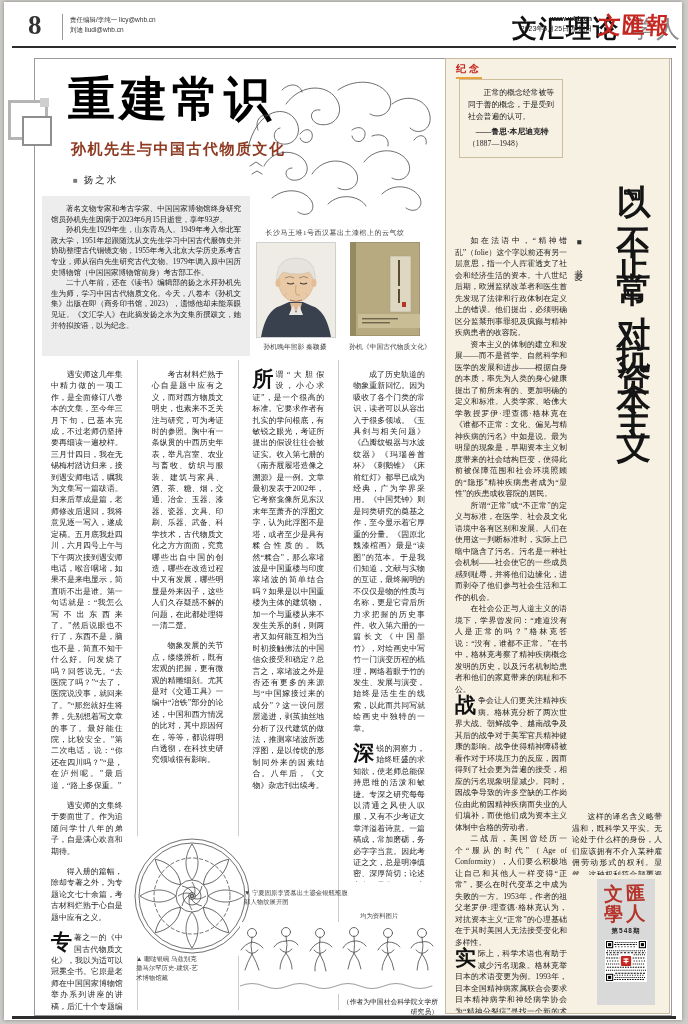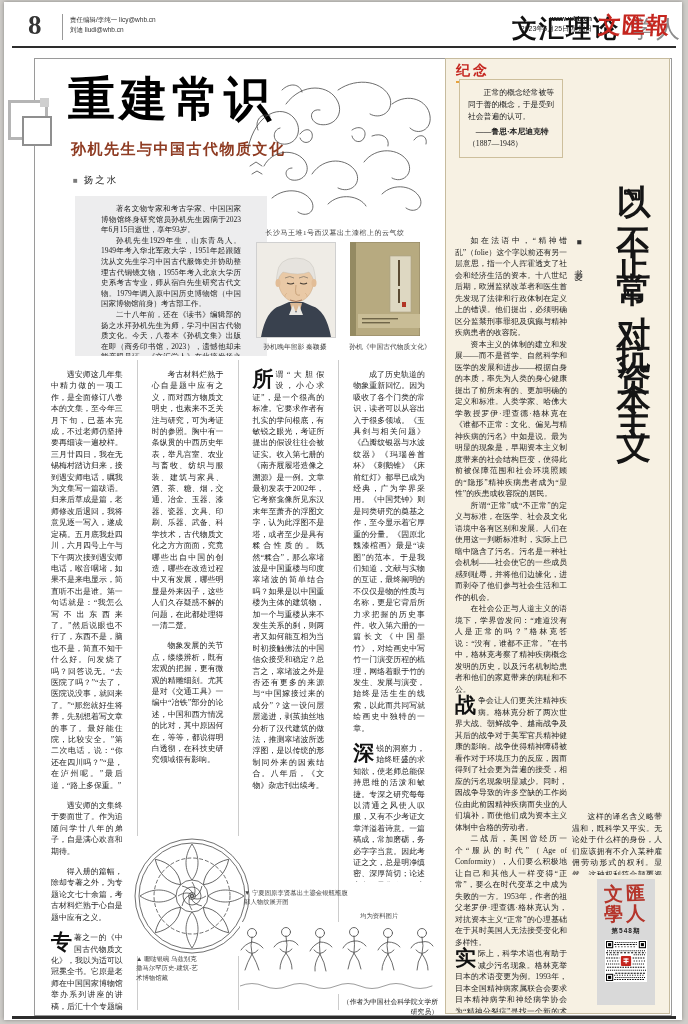--- a/index.html
+++ b/index.html
@@ -30,22 +30,22 @@
   .sq3{position:absolute;left:36px;top:96px;width:9px;height:9px;background:#cfcfcf;}
   
   .frame{position:absolute;left:30px;top:56px;width:636px;height:956px;border:1px solid #9a9a9a;background:#fff;}
   
   .la-title{position:absolute;left:64px;top:66px;font-family:"Liberation Sans","DejaVu Sans",sans-serif;
             font-size:47px;font-weight:900;letter-spacing:5px;color:#000;}
   .la-sub{position:absolute;left:67px;top:138px;font-family:"Liberation Sans","DejaVu Sans",sans-serif;
           font-size:15px;font-weight:bold;letter-spacing:1.5px;color:#8e3b22;}
   .la-byline{position:absolute;left:69px;top:172px;font-size:9.5px;color:#222;letter-spacing:2px;}
   .la-byline .bullet{color:#7a7a7a;font-size:8px;margin-right:4px;}
-  .intro-box{position:absolute;left:38px;top:194px;width:192px;height:160px;background:#ededee;
-             padding:8px 26px;box-sizing:border-box;overflow:hidden;margin-left:33px;}
+  .intro-box{position:absolute;left:38px;top:194px;width:208px;height:160px;background:#ededee;
+             padding:8px 9px;box-sizing:border-box;overflow:hidden;}
   .intro-box p{margin:0;font-size:7.5px;line-height:10.6px;text-align:justify;text-indent:2em;color:#222;}
   
   .cloud{position:absolute;left:238px;top:66px;width:194px;height:156px;}
   .cloud-cap{position:absolute;left:234px;top:226px;width:194px;text-align:center;font-size:7px;color:#444;letter-spacing:.5px;}
   .photo{position:absolute;left:252px;top:240px;width:78px;height:94px;border:1px solid #d0d0d0;}
   .book{position:absolute;left:346px;top:240px;width:70px;height:94px;}
   .cap-photo{position:absolute;left:236px;top:340px;width:110px;text-align:center;font-size:6.8px;color:#444;}
   .cap-book{position:absolute;left:336px;top:340px;width:100px;text-align:center;font-size:6.8px;color:#444;}
   
   .lbody{position:absolute;left:38px;top:358px;width:397px;height:650px;display:flex;}
@@ -61,21 +61,21 @@
   
   .rosette{position:absolute;left:128px;top:834px;width:120px;height:120px;background:#fff;}
   .rosette-cap{position:absolute;left:132px;top:952px;width:66px;font-size:6.4px;line-height:9.4px;color:#444;}
   .figures{position:absolute;left:236px;top:920px;width:200px;height:72px;background:#fff;}
   .figures-cap{position:absolute;left:240px;top:886px;width:104px;font-size:6.4px;line-height:9.4px;color:#444;}
   .figures-credit{position:absolute;left:356px;top:910px;font-size:6.4px;color:#444;}
   .author-note{position:absolute;left:336px;top:995px;width:98px;font-size:6.8px;color:#222;text-align:right;}
   
   .panel{position:absolute;left:441px;top:56px;width:225px;height:956px;background:#f7f1e3;
          border:1px solid #c6bb9e;box-sizing:border-box;}
-  .tag{position:absolute;left:10px;top:3px;font-size:14px;font-weight:bold;color:#c5261f;letter-spacing:3px;
+  .tag{position:absolute;left:10px;top:3px;font-size:10px;font-weight:bold;color:#c5261f;letter-spacing:3px;
        font-family:"Liberation Sans","DejaVu Sans",sans-serif;border-bottom:2px solid #e8a33d;padding-bottom:1px;}
   .quote{position:absolute;left:13px;top:20px;width:104px;border:1px solid #cdbf9c;padding:7px 8px;
          font-size:7.8px;line-height:12px;color:#222;box-sizing:border-box;background:#f7f1e3;}
   .quote .qt{text-indent:2em;text-align:justify;margin:0;}
   .quote .attr{margin:3px 0 0;font-weight:bold;text-indent:1em;}
   .quote .yrs{margin:0;text-indent:0;}
   .v-byline{position:absolute;left:127px;top:178px;writing-mode:vertical-rl;text-orientation:upright;
             font-size:8.5px;letter-spacing:3px;color:#333;}
   .v-title{position:absolute;right:13px;top:98px;height:706px;writing-mode:vertical-rl;text-orientation:upright;
            font-size:34px;font-weight:900;letter-spacing:22px;color:#151515;}

